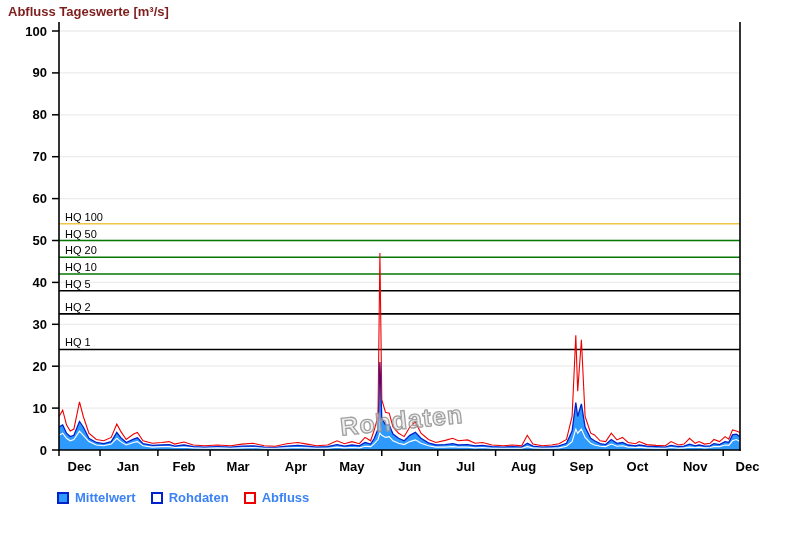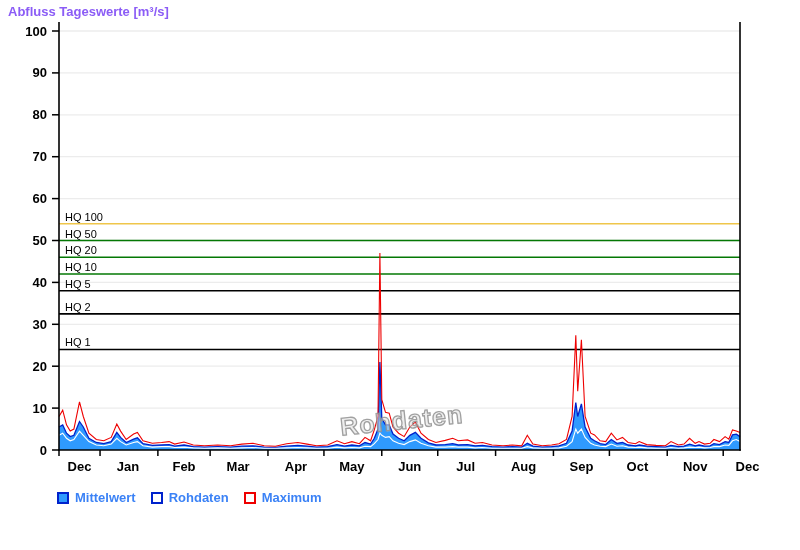--- a/index.html
+++ b/index.html
@@ -1,18 +1,18 @@
 <!DOCTYPE html>
 <html><head>
 <meta charset="utf-8">
 <style>
   html,body{margin:0;padding:0;background:#fff;}
   .screen{position:relative;width:800px;height:550px;background:#ffffff;overflow:hidden;
           font-family:"Liberation Sans",sans-serif;}
-  .chart-title{position:absolute;left:8px;top:4px;font-size:13px;font-weight:bold;color:#8b5cf6;}
+  .chart-title{position:absolute;left:8px;top:4px;font-size:13px;font-weight:bold;color:#7f1d1d;}
   #plot{position:absolute;left:0;top:0;}
   .ylab{font-family:"Liberation Sans",sans-serif;font-size:13px;font-weight:bold;fill:#000;}
   .xlab{font-family:"Liberation Sans",sans-serif;font-size:13px;font-weight:bold;fill:#000;}
   .hqlab{font-family:"Liberation Sans",sans-serif;font-size:11px;font-weight:normal;fill:#000;}
   .watermark{position:absolute;left:340px;top:406px;transform:rotate(-6deg);
              font-size:25px;font-weight:bold;letter-spacing:1px;
              color:rgba(255,255,255,0.25);-webkit-text-stroke:1.3px rgba(145,145,145,0.85);
              text-shadow:0 1px 0 rgba(200,200,200,0.4);}
   .legend{position:absolute;left:57px;top:490px;display:flex;align-items:center;gap:15px;
           font-size:13px;font-weight:bold;color:#3b82f6;}
@@ -116,16 +116,16 @@
     <div class="legend-item">
       <span class="swatch swatch-mean"></span>
       <span>Mittelwert</span>
     </div>
     <div class="legend-item">
       <span class="swatch swatch-min"></span>
       <span>Rohdaten</span>
     </div>
     <div class="legend-item">
       <span class="swatch swatch-max"></span>
-      <span>Maximum</span>
+      <span>Abfluss</span>
     </div>
   </div>
 </div>
 
 </body></html>

